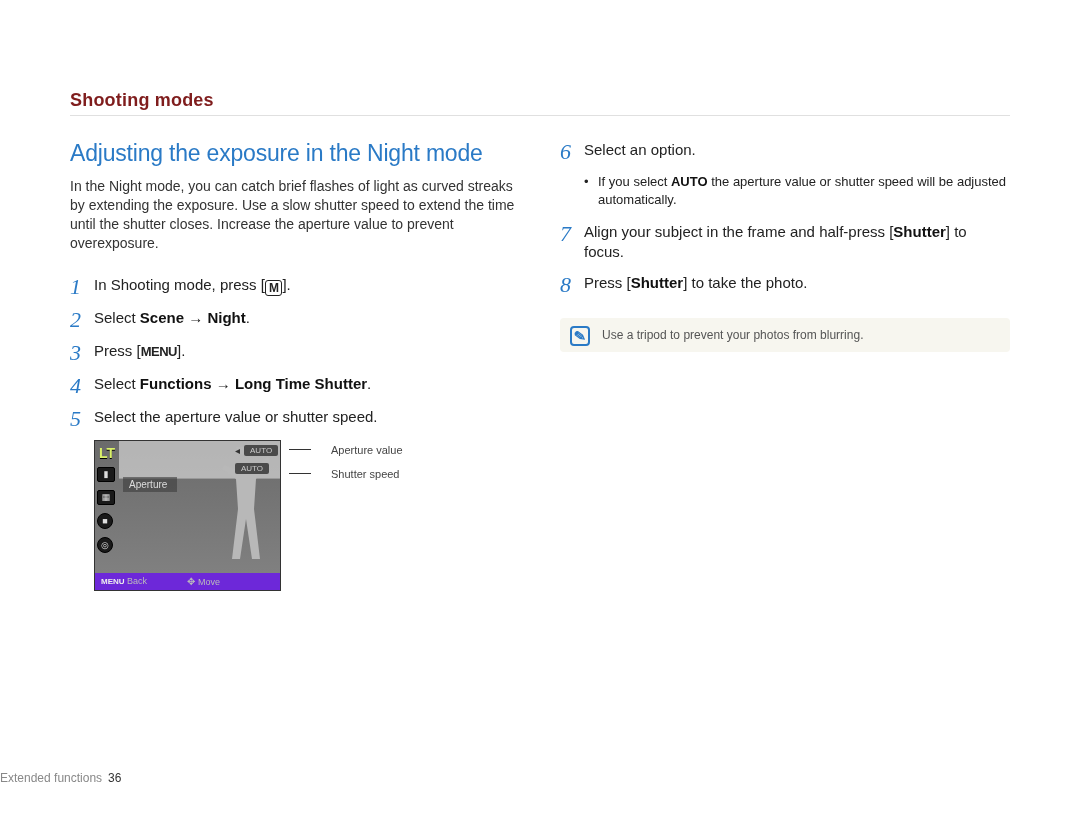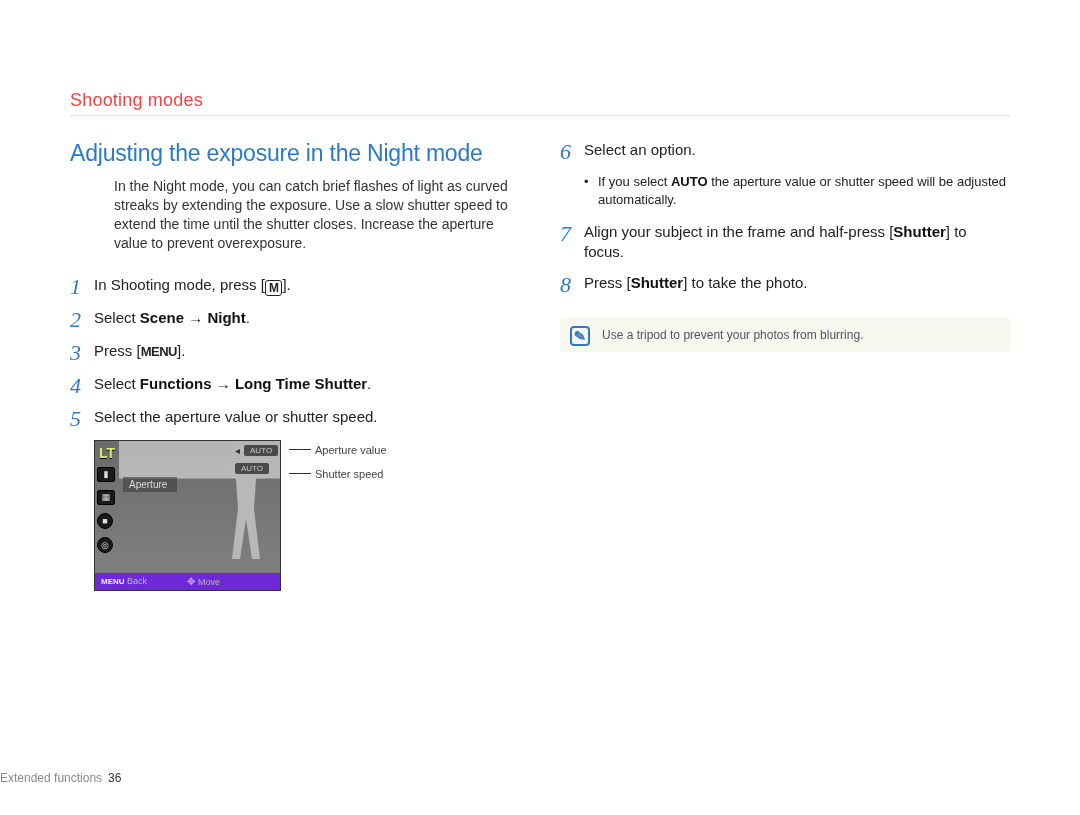--- a/index.html
+++ b/index.html
@@ -9,46 +9,45 @@
     background: #ffffff;
     font-family: Arial, Helvetica, sans-serif;
     color: #222;
     position: relative;
   }
   .page {
     padding: 90px 70px 40px 70px;
   }
   .breadcrumb {
     font-size: 18px;
-    color: #ef4444;
+    color: #7f1d1d;
     letter-spacing: 0.2px;
     border-bottom: 1px solid #e0e0e0;
     padding-bottom: 4px;
     margin-bottom: 24px;
-    font-weight: 400;
+    font-weight: 700;
   }
   .columns {
     display: flex;
     gap: 40px;
   }
   .col { flex: 1; }
   .heading {
     color: #2a7ac6;
     font-size: 23px;
     font-weight: 400;
     margin-bottom: 10px;
     letter-spacing: -0.2px;
   }
   .intro {
     font-size: 14px;
     line-height: 1.35;
     color: #333;
     margin-bottom: 22px;
     font-weight: 300;
-    margin-left: 44px;
   }
   .step {
     display: flex;
     align-items: flex-start;
     margin-bottom: 10px;
     font-size: 15px;
     line-height: 1.35;
     font-weight: 300;
   }
   .step-num {
@@ -221,21 +220,21 @@
   .lcd-bottom .mb { font-weight:900; font-size:8px; color:#eee; }
   .lcd-bottom .nav { font-size:10px; }
   .callouts {
     display:flex;
     flex-direction:column;
     font-size:11px;
     color:#444;
     gap:12px;
     padding-top:4px;
   }
-  .callouts div { display:flex; align-items:center; gap:4px;text-align:center;}
+  .callouts div { display:flex; align-items:center; gap:20px;text-align:center;}
   .cline { display:inline-block; width:22px; height:1px; background:#333; }
 
   .footer {
     position:absolute;
     bottom:30px;
     left:0; right:0;
     font-size:12px;
     color:#888;
     font-weight: 300;
     margin-top: 32px;

